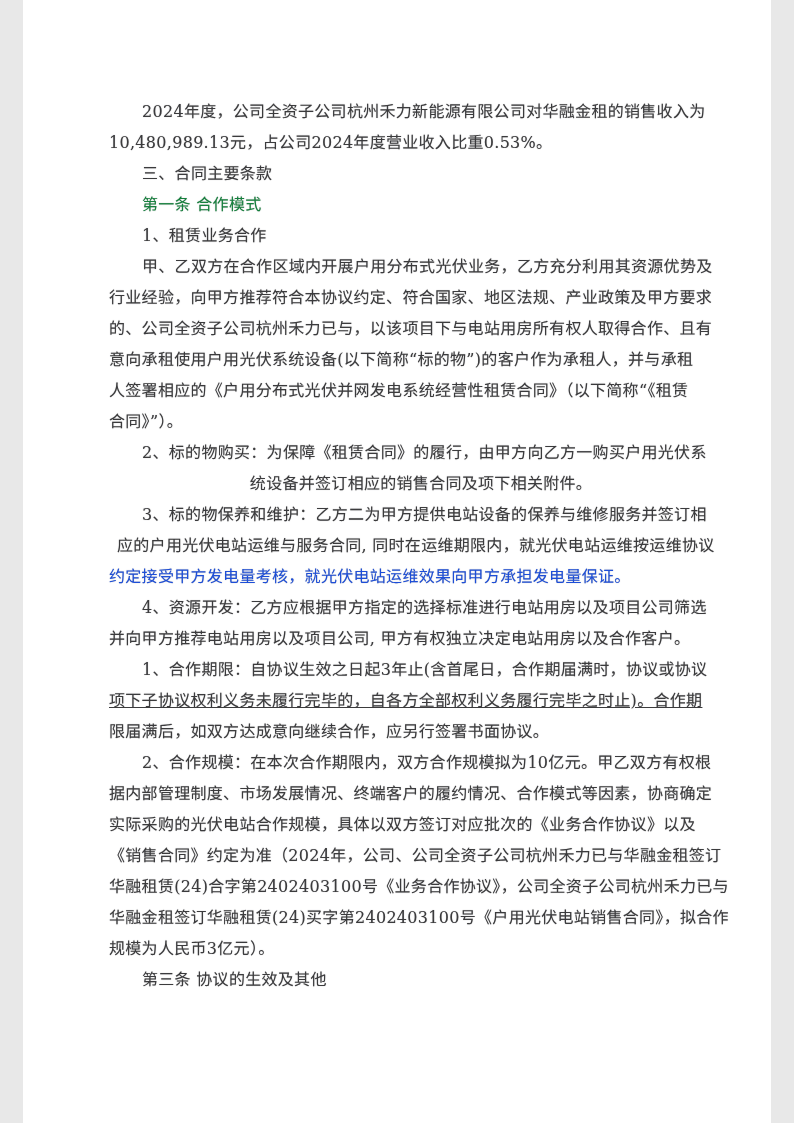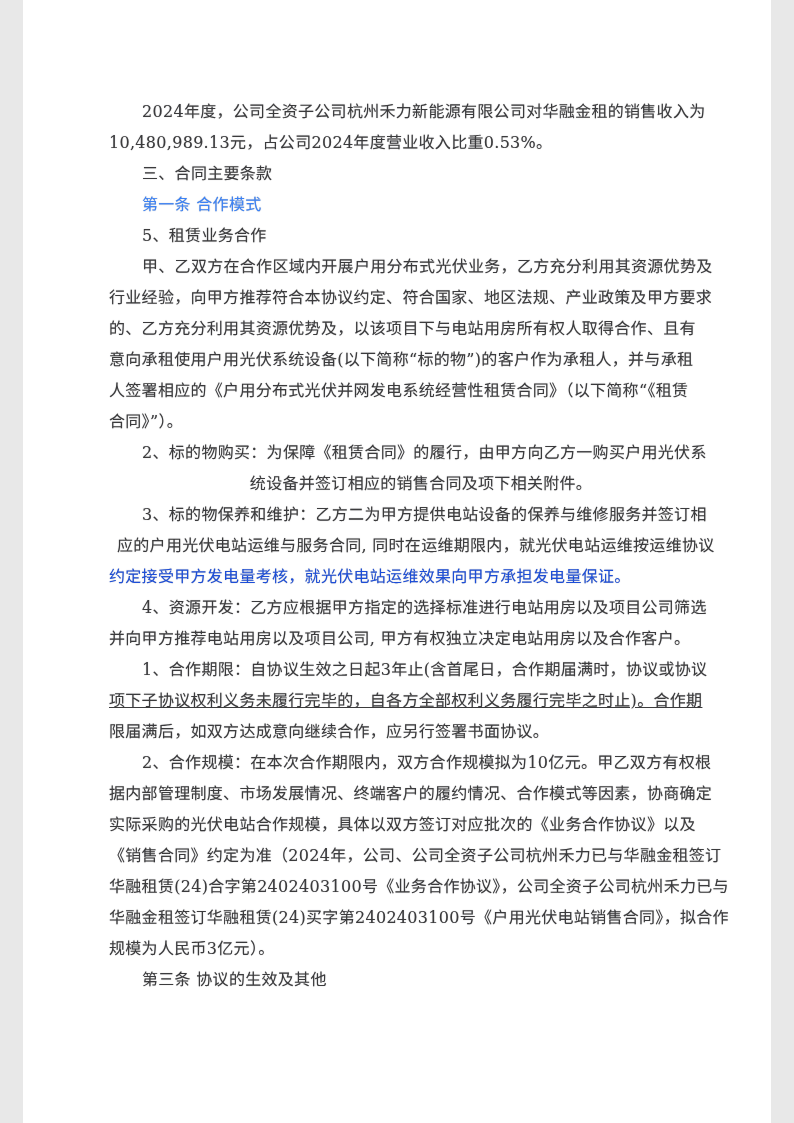--- a/index.html
+++ b/index.html
@@ -36,25 +36,25 @@
   }
 </style>
 </head>
 <body>
 
 <div class="page" style="background: rgb(255, 255, 255);">
   <div class="doc-body">
       <div class="line indent" style="color: rgb(59, 59, 61);">2024年度，公司全资子公司杭州禾力新能源有限公司对华融金租的销售收入为</div>
       <div class="line" style="color: rgb(59, 59, 61);">10,480,989.13元，占公司2024年度营业收入比重0.53%。</div>
       <div class="line indent" style="color: rgb(59, 59, 61);">三、合同主要条款</div>
-      <div class="line indent" style="color: #3b82f6;">第一条 合作模式</div>
-      <div class="line indent" style="color: rgb(59, 59, 61);">5、租赁业务合作</div>
+      <div class="line indent" style="color: #15803d;">第一条 合作模式</div>
+      <div class="line indent" style="color: rgb(59, 59, 61);">1、租赁业务合作</div>
       <div class="line indent" style="color: rgb(59, 59, 61);">甲、乙双方在合作区域内开展户用分布式光伏业务，乙方充分利用其资源优势及</div>
       <div class="line" style="color: rgb(59, 59, 61);">行业经验，向甲方推荐符合本协议约定、符合国家、地区法规、产业政策及甲方要求</div>
-      <div class="line" style="color: rgb(59, 59, 61);">的、乙方充分利用其资源优势及，以该项目下与电站用房所有权人取得合作、且有</div>
+      <div class="line" style="color: rgb(59, 59, 61);">的、公司全资子公司杭州禾力已与，以该项目下与电站用房所有权人取得合作、且有</div>
       <div class="line" style="color: rgb(59, 59, 61);">意向承租使用户用光伏系统设备(以下简称“标的物”)的客户作为承租人，并与承租</div>
       <div class="line" style="color: rgb(59, 59, 61);">人签署相应的《户用分布式光伏并网发电系统经营性租赁合同》（以下简称“《租赁</div>
       <div class="line" style="color: rgb(59, 59, 61);">合同》”）。</div>
       <div class="line indent" style="color: rgb(59, 59, 61);">2、标的物购买：为保障《租赁合同》的履行，由甲方向乙方一购买户用光伏系</div>
       <div class="line" style="color: rgb(59, 59, 61); text-align: center;">统设备并签订相应的销售合同及项下相关附件。</div>
       <div class="line indent" style="color: rgb(59, 59, 61);">3、标的物保养和维护：乙方二为甲方提供电站设备的保养与维修服务并签订相</div>
       <div class="line" style="color: rgb(59, 59, 61); margin-left: 8px;">应的户用光伏电站运维与服务合同, 同时在运维期限内，就光伏电站运维按运维协议</div>
       <div class="line" style="color: #1d4ed8;">约定接受甲方发电量考核，就光伏电站运维效果向甲方承担发电量保证。</div>
       <div class="line indent" style="color: rgb(59, 59, 61);">4、资源开发：乙方应根据甲方指定的选择标准进行电站用房以及项目公司筛选</div>
       <div class="line" style="color: rgb(59, 59, 61);">并向甲方推荐电站用房以及项目公司, 甲方有权独立决定电站用房以及合作客户。</div>

